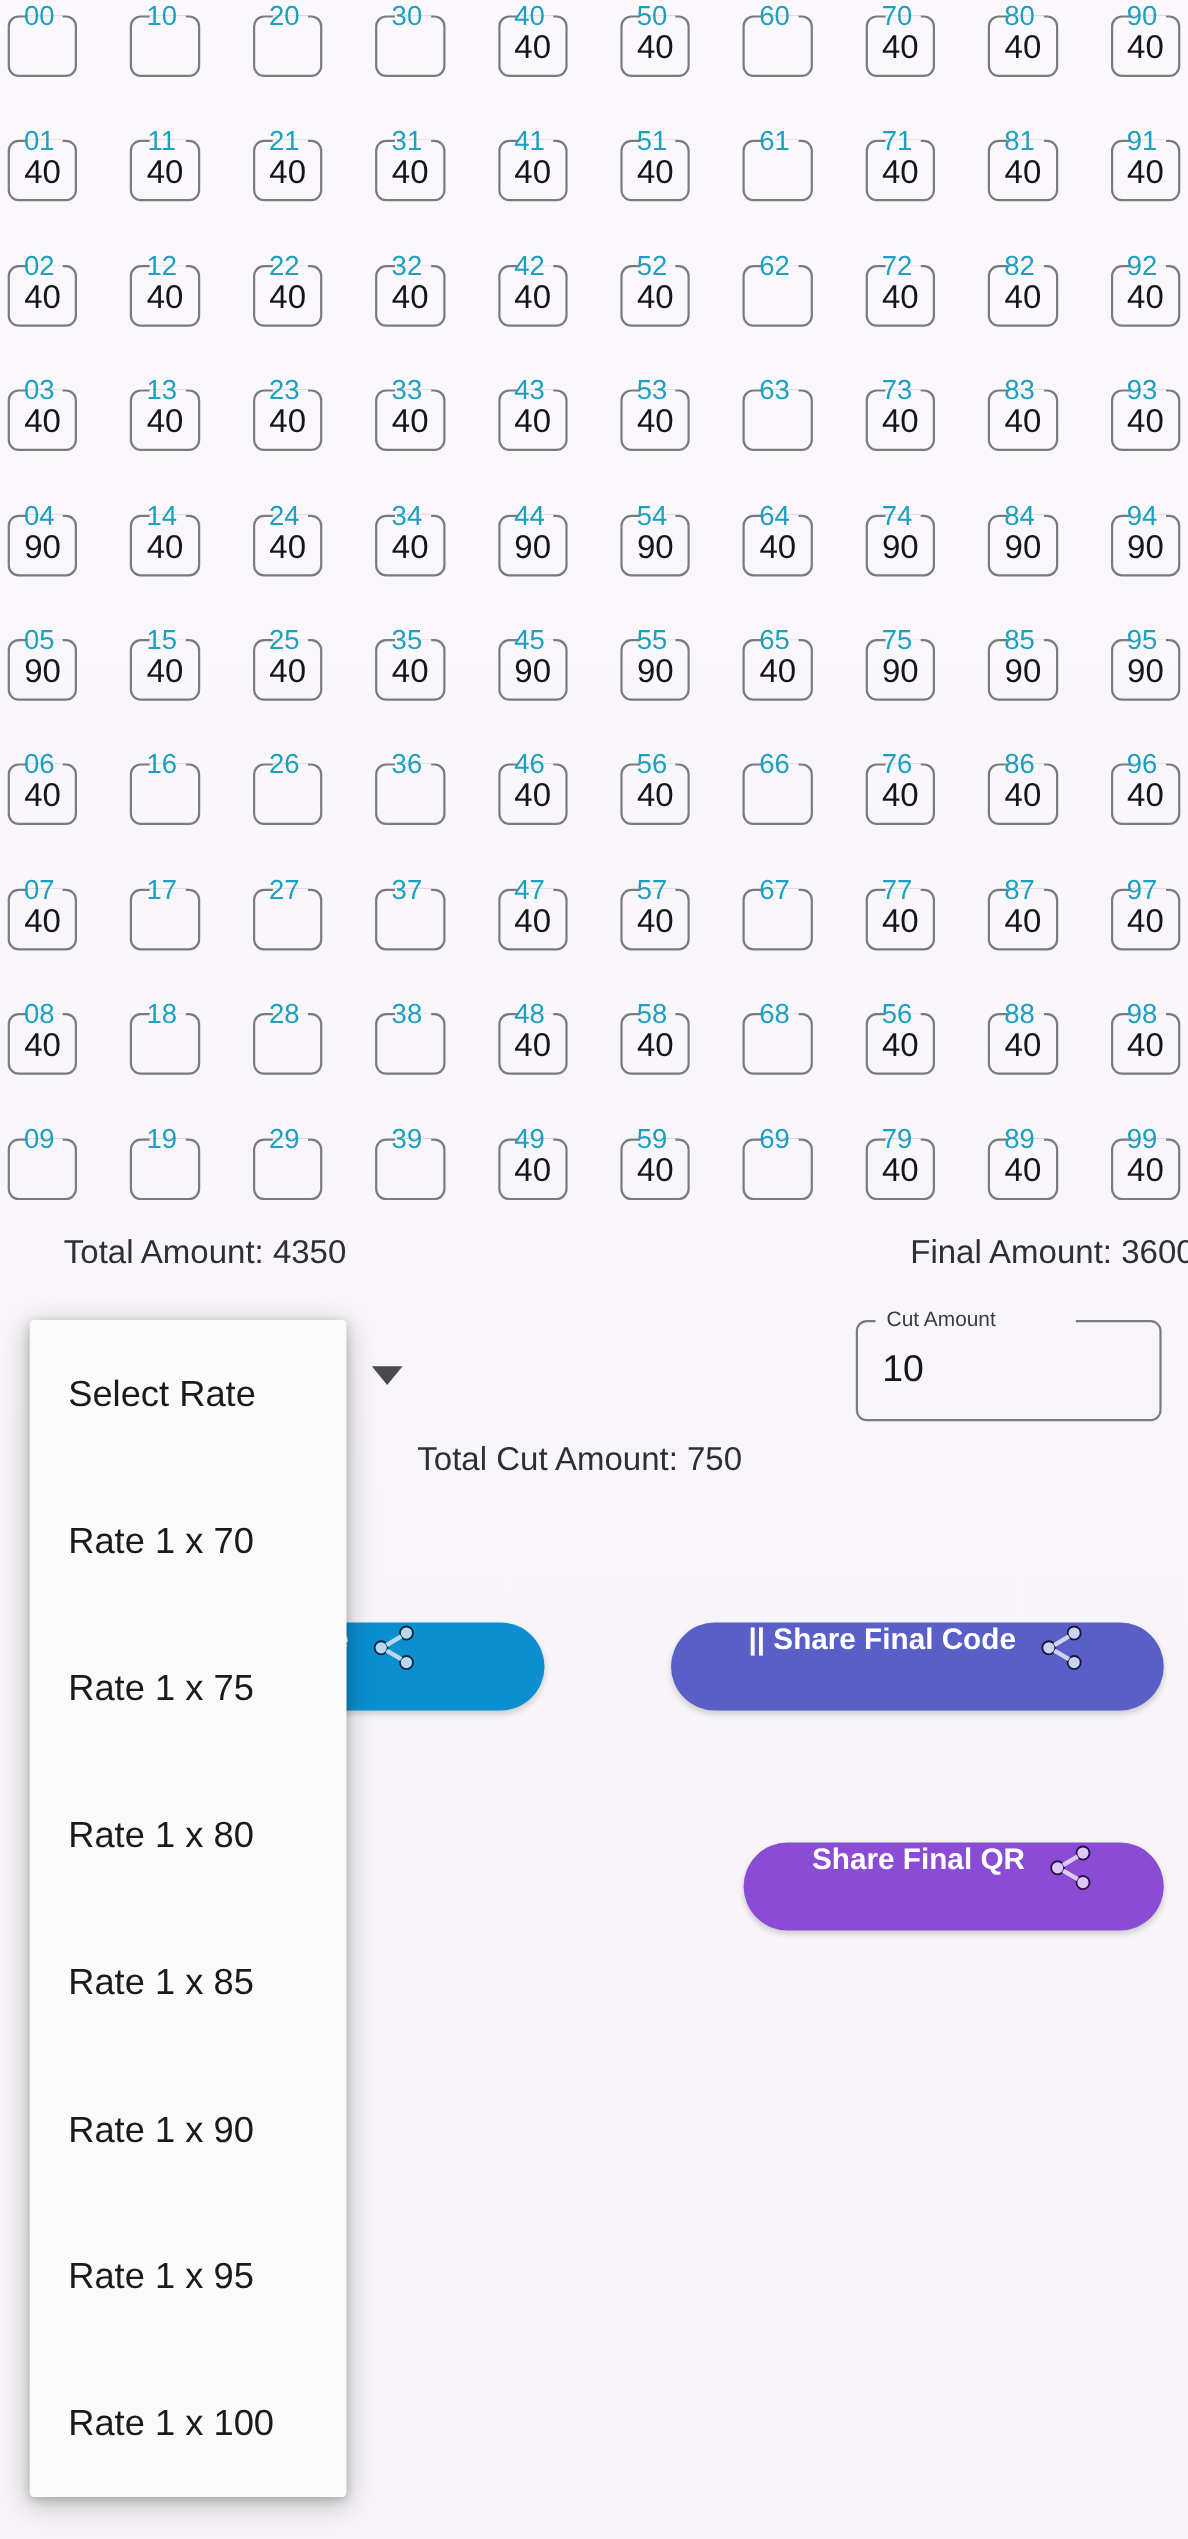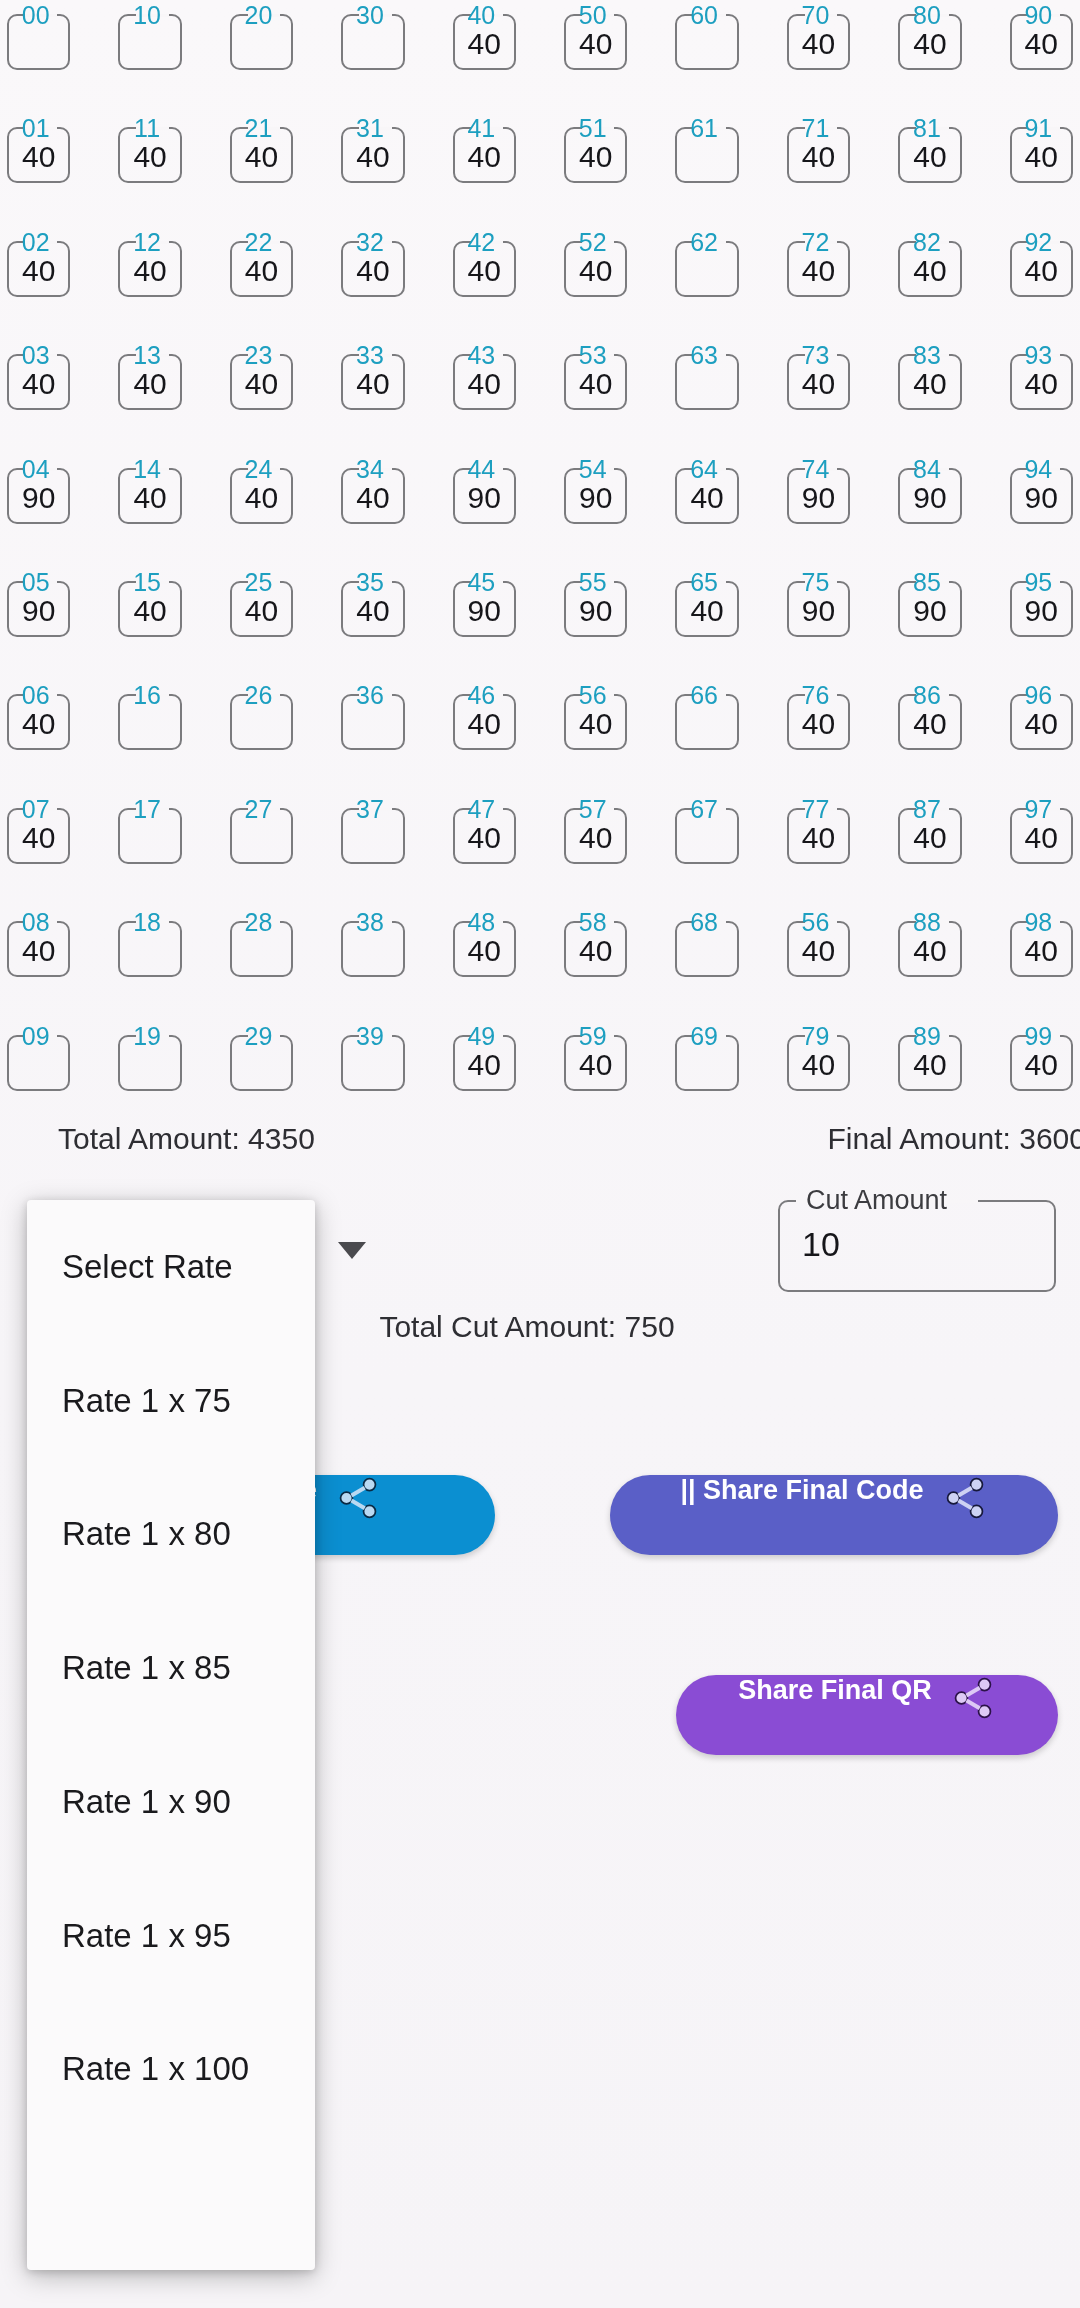--- a/index.html
+++ b/index.html
@@ -113,21 +113,21 @@
     background: transparent;
   }
   .cut-notch {
     position: absolute;
     top: -2px; left: 16px; width: 182px; height: 3px;
     background: #f8f6f8;
   }
   .cut-label {
     position: absolute;
     top: -18px; left: 22px;
-    font-size: 27px; line-height: 32px;
+    font-size: 19px; line-height: 32px;
     color: #3c3c40;
     padding: 0 4px;
     white-space: nowrap;
   }
   .cut-value {
     position: absolute;
     top: 22px; left: 22px;
     font-size: 34px; line-height: 40px;
     color: #16161a;
   }
@@ -962,20 +962,21 @@
       </g>
       <g stroke="#ddc9f5" stroke-width="2.1" fill="none">
         <line x1="8.6" y1="10.7" x2="15.5" y2="6.6"></line>
           <line x1="8.6" y1="13.3" x2="15.5" y2="17.4"></line>
       </g>
     </svg>
   </div>
 
   <div class="dropdown" id="dropdown">
       <div class="dd-item">Select Rate</div>
+      <div class="dd-item">Rate 1 x 70</div>
       <div class="dd-item">Rate 1 x 75</div>
       <div class="dd-item">Rate 1 x 80</div>
       <div class="dd-item">Rate 1 x 85</div>
       <div class="dd-item">Rate 1 x 90</div>
       <div class="dd-item">Rate 1 x 95</div>
       <div class="dd-item">Rate 1 x 100</div>
     </div>
 
 </div>
 

